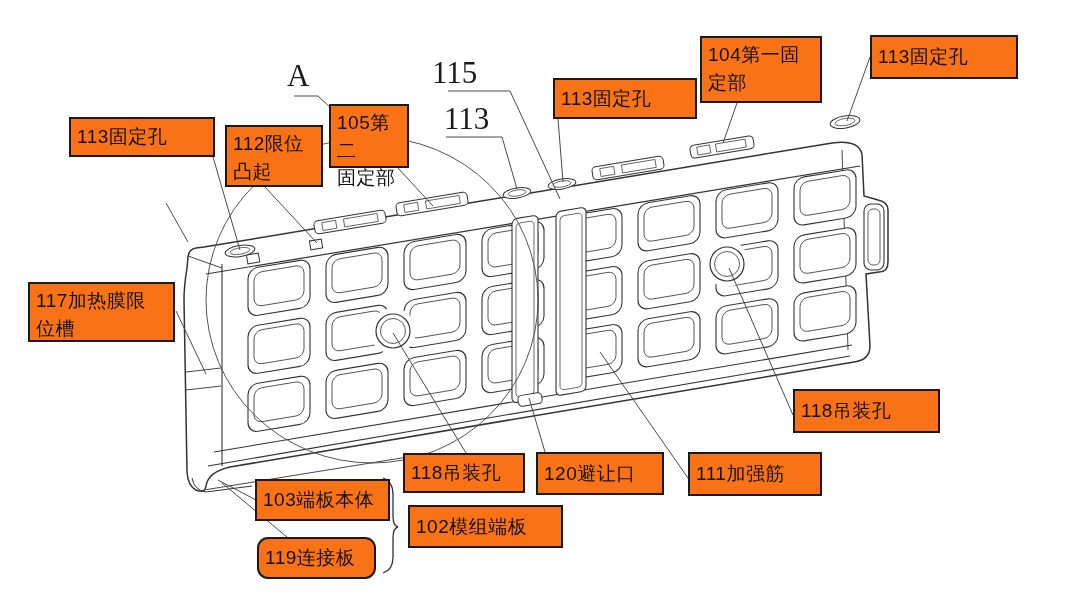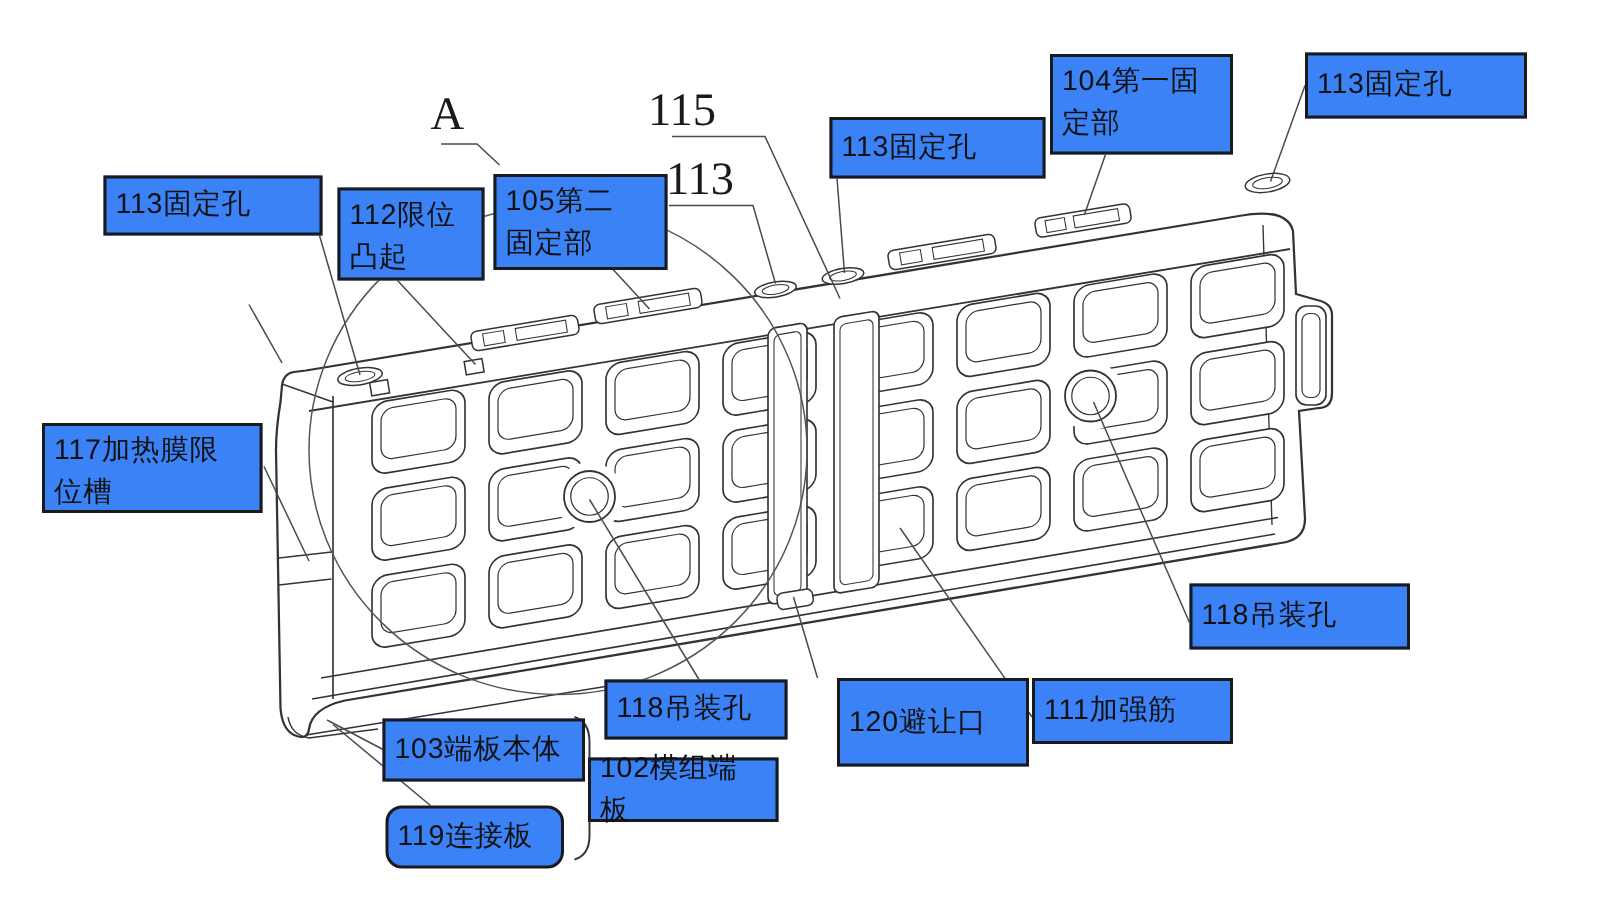--- a/index.html
+++ b/index.html
@@ -6,21 +6,21 @@
   #stage{
     position:relative;
     width:1074px;height:606px;
     background:#ffffff;
     font-family:"Liberation Sans", sans-serif;
     overflow:hidden;
   }
   #drawing{position:absolute;left:0;top:0;}
   .callout{
     position:absolute;
-    background:#3b82f6;
+    background:#f97316;
     border:2px solid #1a1a1a;
     color:#111111;
     font-size:19px;
     letter-spacing:0.5px;
     display:flex;
     align-items:center;
     padding:0 6px;
     box-sizing:border-box;
     white-space:pre-line;
     line-height:1.45;
@@ -192,29 +192,29 @@
     <path d="M 383,478 Q 393,481 393,495 L 393,516 Q 393,526 398,527 Q 393,528 393,538 L 393,557 Q 393,570 383,573" fill="none" stroke="#333333" stroke-width="1.3"></path>
   </svg>
 
   <div class="refnum" style="left:287px;top:58px;">A</div>
   <div class="refnum" style="left:432px;top:55px;">115</div>
   <div class="refnum" style="left:444px;top:101px;">113</div>
 
   <div class="callout" style="left:69px;top:117px;width:146px;height:40px;">113固定孔</div>
   <div class="callout multiline" style="left:225px;top:125px;width:98px;height:62px;">112限位
 凸起</div>
-  <div class="callout multiline" style="left:329px;top:104px;width:116px;height:64px;margin-top:12px;">105第二
+  <div class="callout multiline" style="left:329px;top:104px;width:80px;height:64px;">105第二
 固定部</div>
   <div class="callout" style="left:553px;top:78px;width:144px;height:41px;">113固定孔</div>
   <div class="callout multiline" style="left:700px;top:36px;width:122px;height:67px;">104第一固
 定部</div>
   <div class="callout" style="left:870px;top:35px;width:148px;height:44px;">113固定孔</div>
   <div class="callout multiline" style="left:28px;top:282px;width:147px;height:60px;">117加热膜限
 位槽</div>
   <div class="callout" style="left:403px;top:453px;width:122px;height:40px;">118吊装孔</div>
-  <div class="callout" style="left:558px;top:452px;width:128px;height:59px;">120避让口</div>
+  <div class="callout" style="left:536px;top:452px;width:128px;height:43px;">120避让口</div>
   <div class="callout" style="left:688px;top:452px;width:134px;height:44px;">111加强筋</div>
   <div class="callout" style="left:793px;top:389px;width:147px;height:44px;">118吊装孔</div>
   <div class="callout" style="left:255px;top:479px;width:135px;height:42px;">103端板本体</div>
-  <div class="callout" style="left:392px;top:505px;width:127px;height:43px;">102模组端板</div>
+  <div class="callout" style="left:408px;top:505px;width:155px;height:43px;">102模组端板</div>
   <div class="callout" style="left:257px;top:537px;width:119px;height:42px;border-radius:11px;">119连接板</div>
 
 </div>
 
 </body></html>

